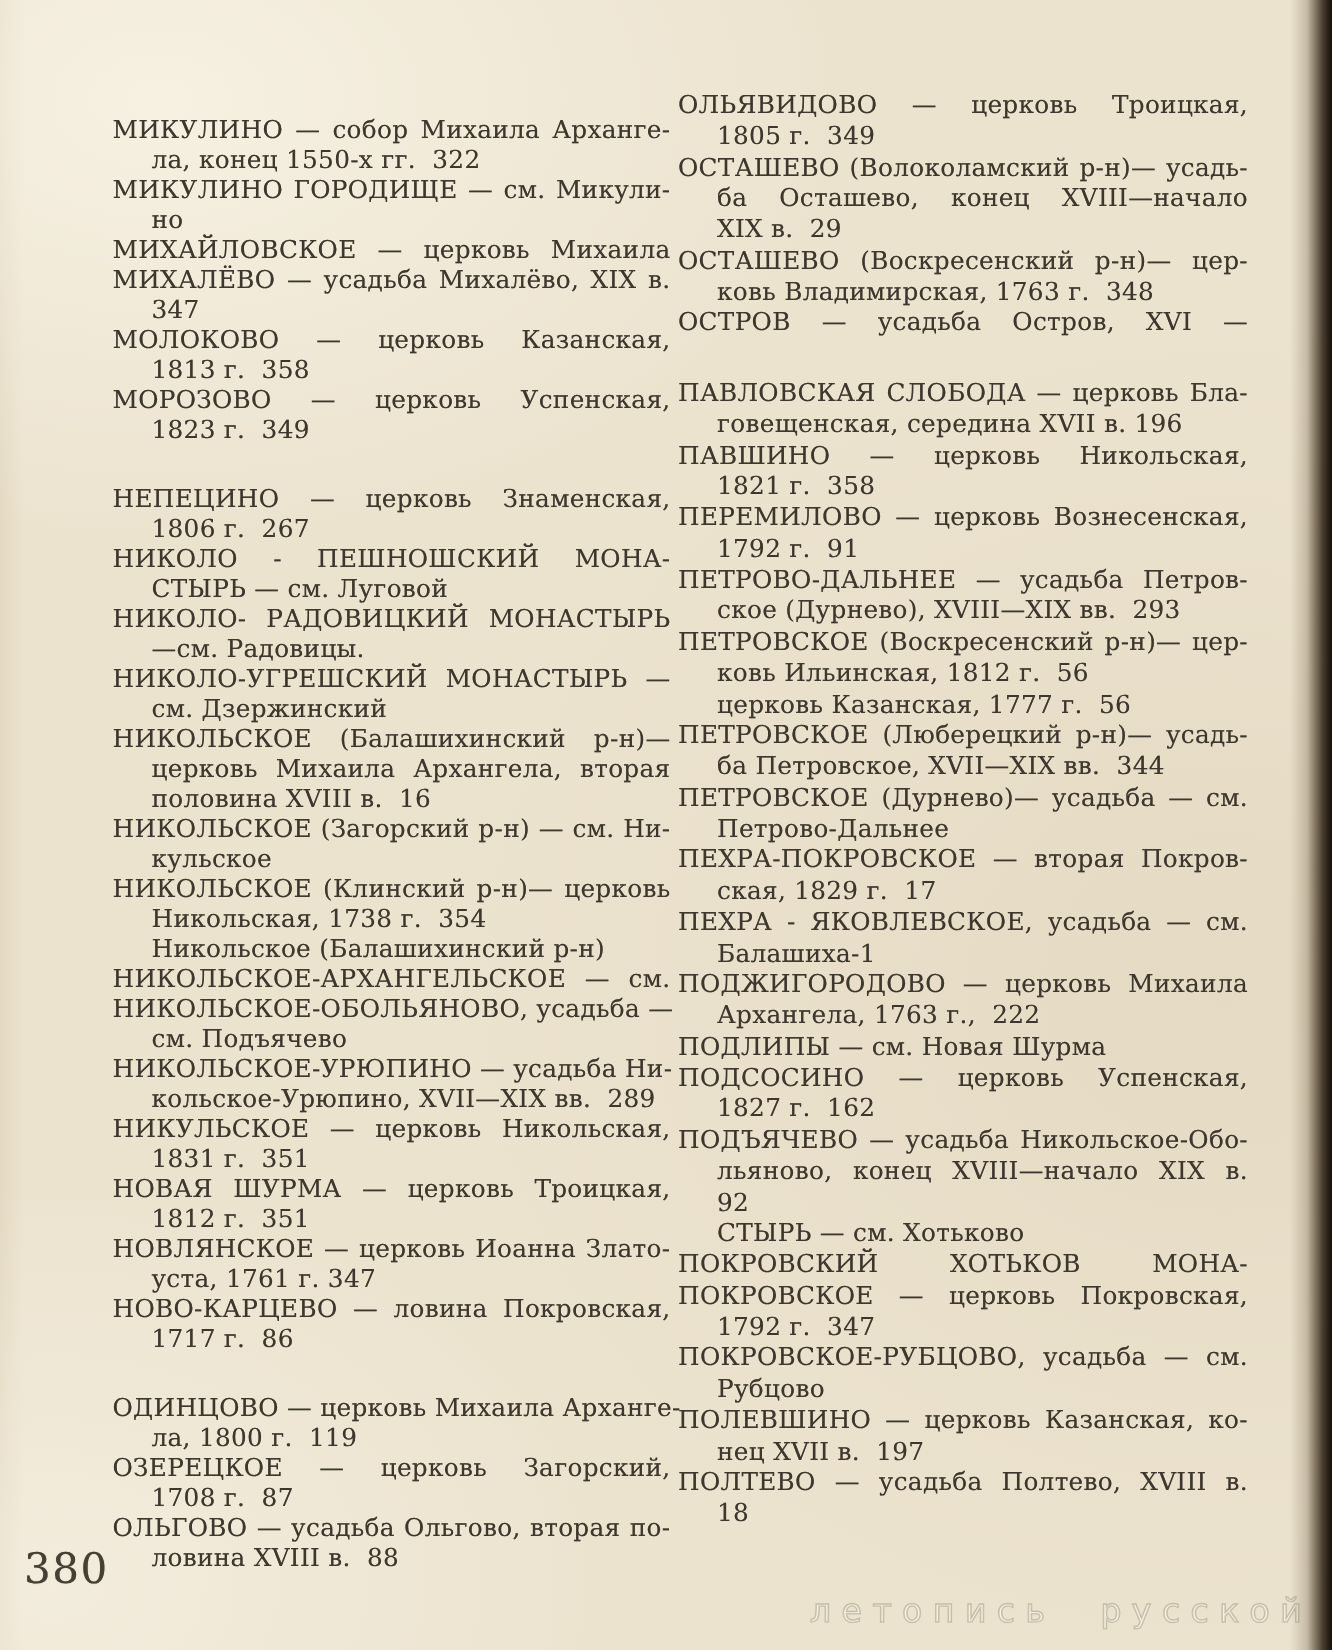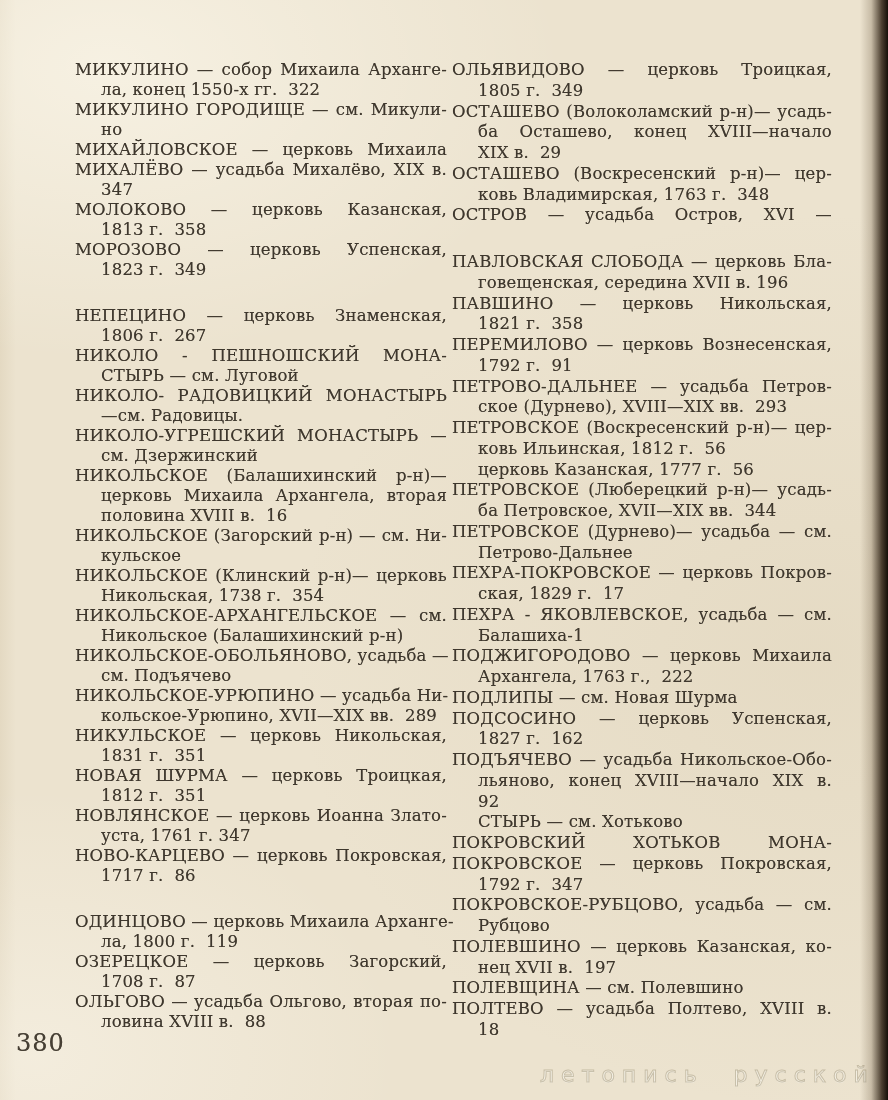--- a/index.html
+++ b/index.html
@@ -36,40 +36,40 @@
       rgba(45,32,18,0.85) 78%,
       #150f08 100%);
   }
   .col {
     position: absolute;
     top: 60px;
     font-size: 16.5px;
     letter-spacing: 0.2px;
     text-shadow: 0 0 0.4px rgba(62,55,45,0.55);
   }
-  .col-left  { left: 75px;  width: 372px; }
+  .col-left  { left: 75px;  width: 372px; margin-top: 17px; }
   .col-right { left: 452px; width: 380px; }
   .col-left  .line { line-height: 20px; }
   .col-right .line { line-height: 20.75px; }
   .entry { margin: 0; }
   .entry.gap { margin-top: 26px; }
   .line {
     white-space: nowrap;
     text-align: left;
   }
   .line.cont { margin-left: 26px; }
   .line.just {
     text-align: justify;
     text-align-last: justify;
   }
   .page-number {
     position: absolute;
     left: 16px;
     top: 1029px;
-    font-size: 24px;
+    font-size: 28px;
     letter-spacing: 1px;
     color: #463f34;
     text-shadow: 0 0 0.5px rgba(70,63,52,0.6);
   }
   .watermark {
     position: absolute;
     left: 540px;
     top: 1062px;
     font-family: "DejaVu Sans", sans-serif;
     font-size: 22px;
@@ -133,22 +133,22 @@
       </div>
       <div class="entry">
         <div class="line just">НИКОЛЬСКОЕ (Загорский р-н) — см. Ни-</div>
         <div class="line cont">кульское</div>
       </div>
       <div class="entry">
         <div class="line just">НИКОЛЬСКОЕ (Клинский р-н)— церковь</div>
         <div class="line cont">Никольская, 1738 г.&nbsp;&nbsp;354</div>
       </div>
       <div class="entry">
+        <div class="line cont">Никольское (Балашихинский р-н)</div>
         <div class="line just">НИКОЛЬСКОЕ-АРХАНГЕЛЬСКОЕ — см.</div>
-        <div class="line cont">Никольское (Балашихинский р-н)</div>
       </div>
       <div class="entry">
         <div class="line just">НИКОЛЬСКОЕ-ОБОЛЬЯНОВО, усадьба —</div>
         <div class="line cont">см. Подъячево</div>
       </div>
       <div class="entry">
         <div class="line just">НИКОЛЬСКОЕ-УРЮПИНО — усадьба Ни-</div>
         <div class="line cont">кольское-Урюпино, XVII—XIX вв.&nbsp;&nbsp;289</div>
       </div>
       <div class="entry">
@@ -157,21 +157,21 @@
       </div>
       <div class="entry">
         <div class="line just">НОВАЯ ШУРМА — церковь Троицкая,</div>
         <div class="line cont">1812 г.&nbsp;&nbsp;351</div>
       </div>
       <div class="entry">
         <div class="line just">НОВЛЯНСКОЕ — церковь Иоанна Злато-</div>
         <div class="line cont">уста, 1761 г.&nbsp;347</div>
       </div>
       <div class="entry">
-        <div class="line just">НОВО-КАРЦЕВО — церковь Покровская,</div>
+        <div class="line just">НОВО-КАРЦЕВО — ловина Покровская,</div>
         <div class="line cont">1717 г.&nbsp;&nbsp;86</div>
       </div>
       <div class="entry gap">
         <div class="line just">ОДИНЦОВО — церковь Михаила Арханге-</div>
         <div class="line cont">ла, 1800 г.&nbsp;&nbsp;119</div>
       </div>
       <div class="entry">
         <div class="line just">ОЗЕРЕЦКОЕ — церковь Загорский,</div>
         <div class="line cont">1708 г.&nbsp;&nbsp;87</div>
       </div>
@@ -221,21 +221,21 @@
       </div>
       <div class="entry">
         <div class="line just">ПЕТРОВСКОЕ (Люберецкий р-н)— усадь-</div>
         <div class="line cont">ба Петровское, XVII—XIX вв.&nbsp;&nbsp;344</div>
       </div>
       <div class="entry">
         <div class="line just">ПЕТРОВСКОЕ (Дурнево)— усадьба — см.</div>
         <div class="line cont">Петрово-Дальнее</div>
       </div>
       <div class="entry">
-        <div class="line just">ПЕХРА-ПОКРОВСКОЕ — церковь Покров-</div>
+        <div class="line just">ПЕХРА-ПОКРОВСКОЕ — вторая Покров-</div>
         <div class="line cont">ская, 1829 г.&nbsp;&nbsp;17</div>
       </div>
       <div class="entry">
         <div class="line just">ПЕХРА - ЯКОВЛЕВСКОЕ, усадьба — см.</div>
         <div class="line cont">Балашиха-1</div>
       </div>
       <div class="entry">
         <div class="line just">ПОДЖИГОРОДОВО — церковь Михаила</div>
         <div class="line cont">Архангела, 1763 г.,&nbsp;&nbsp;222</div>
       </div>
@@ -261,23 +261,20 @@
       </div>
       <div class="entry">
         <div class="line just">ПОКРОВСКОЕ-РУБЦОВО, усадьба — см.</div>
         <div class="line cont">Рубцово</div>
       </div>
       <div class="entry">
         <div class="line just">ПОЛЕВШИНО — церковь Казанская, ко-</div>
         <div class="line cont">нец XVII в.&nbsp;&nbsp;197</div>
       </div>
       <div class="entry">
-        <div class="line">ПОЛЕВЩИНА — см. Полевшино</div>
-      </div>
-      <div class="entry">
         <div class="line just">ПОЛТЕВО — усадьба Полтево, XVIII в.</div>
         <div class="line cont">18</div>
       </div>
     </div>
 
   <div class="page-number">380</div>
 
   <div class="watermark">летопись русской усадьбы</div>
 
   <div class="edge-right"></div>

